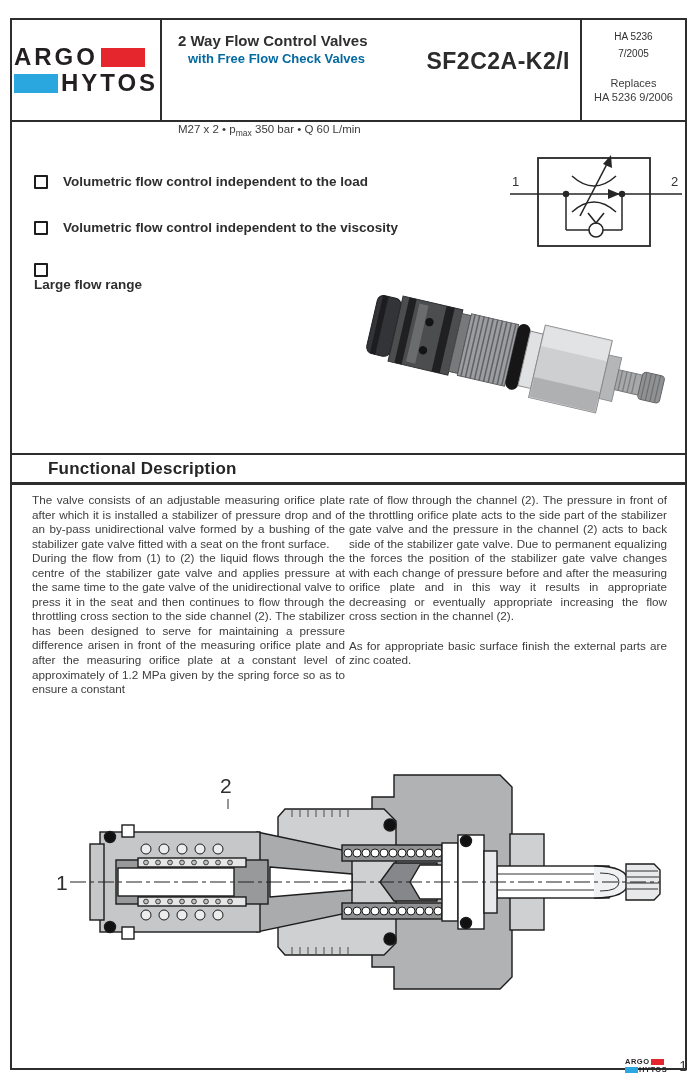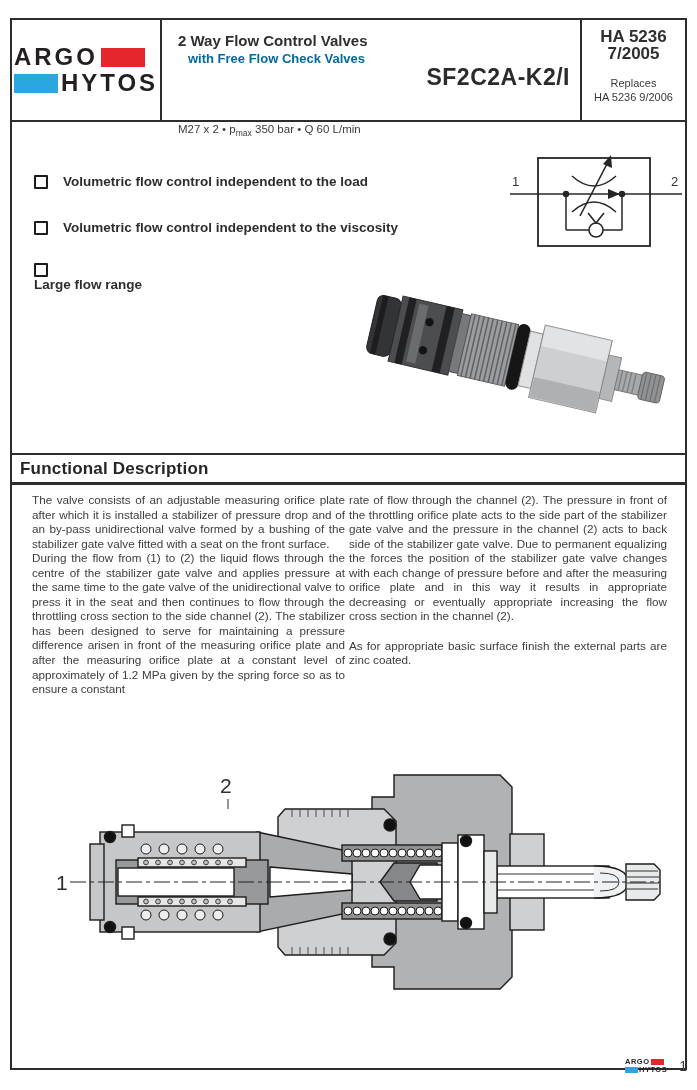--- a/index.html
+++ b/index.html
@@ -13,36 +13,36 @@
   .logo{display:flex;flex-direction:column;}
   .logo-row{display:flex;align-items:center;height:26px;}
   .logo-word{font-weight:900;font-size:24px;letter-spacing:3px;color:#231f20;line-height:1;}
   .logo-red{width:44px;height:19px;background:#e5262c;margin-left:3px;}
   .logo-cyan{width:44px;height:19px;background:#2aa7de;margin-right:3px;}
   .title-cell{flex:1;border-left:2px solid #2d2d2d;position:relative;}
   .title1{position:absolute;left:16px;top:12px;font-size:15px;font-weight:bold;color:#2f2f2f;text-align:center;}
   .title2{position:absolute;left:26px;top:31px;font-size:13px;font-weight:bold;color:#0369a1;}
   .spec{position:absolute;left:16px;top:66px;font-size:11.5px;color:#3b3b3b;margin-top:37px;}
   .spec .sub{font-size:8.5px;vertical-align:-3px;}
-  .model{position:absolute;right:10px;top:28px;font-size:23px;font-weight:bold;color:#2b2b2b;letter-spacing:0.5px;margin-top:16px;}
+  .model{position:absolute;right:10px;top:28px;font-size:23px;font-weight:bold;color:#2b2b2b;letter-spacing:0.5px;}
   .doc-cell{width:103px;flex-shrink:0;border-left:2px solid #2d2d2d;text-align:center;padding-top:8px;}
-  .doc-code,.doc-issue{font-size:17px;font-weight:bold;color:#2f2f2f;line-height:17px;}
+  .doc-code,.doc-issue{font-size:10px;font-weight:normal;color:#2f2f2f;line-height:17px;}
   .replaces{margin-top:14px;font-size:11px;color:#3b3b3b;line-height:14px;}
   
   .features-section{height:331px;border-bottom:2px solid #2d2d2d;position:relative;flex-shrink:0;}
   .feature-row{position:absolute;left:22px;display:flex;align-items:flex-start;}
   .feature-row.r1{top:52px;} .feature-row.r2{top:98px;} .feature-row.r3{top:140px;flex-direction:column;}
   .checkbox-glyph{width:10px;height:10px;border:2px solid #1d1d1d;border-radius:1px;
                   margin-right:15px;margin-top:1px;flex-shrink:0;background:#fff;}
   .feature-text{font-size:13.5px;font-weight:bold;color:#2e2e2e;}
   .symbol-svg{position:absolute;left:488px;top:24px;}
   .photo-svg{position:absolute;left:346px;top:148px;}
   
   .fd-band{height:27px;border-bottom:3px solid #2d2d2d;display:flex;align-items:center;flex-shrink:0;}
-  .fd-heading{font-size:17px;font-weight:bold;color:#262626;padding-left:8px;letter-spacing:0.2px;}
+  .fd-heading{font-size:17px;font-weight:bold;color:#262626;padding-left:36px;letter-spacing:0.2px;}
   
   .content-section{flex:1;position:relative;}
   .col{position:absolute;top:8px;font-size:11.7px;line-height:14.55px;text-align:justify;color:#3d3d3d;}
   .col-left{left:20px;width:313px;}
   .col-right{left:337px;width:318px;}
   .col p{margin:0;}
   .col p.gap{margin-top:15px;}
   .cross-svg{position:absolute;left:30px;top:272px;}
   
   .footer{position:absolute;right:10px;top:1058px;display:flex;align-items:center;}

